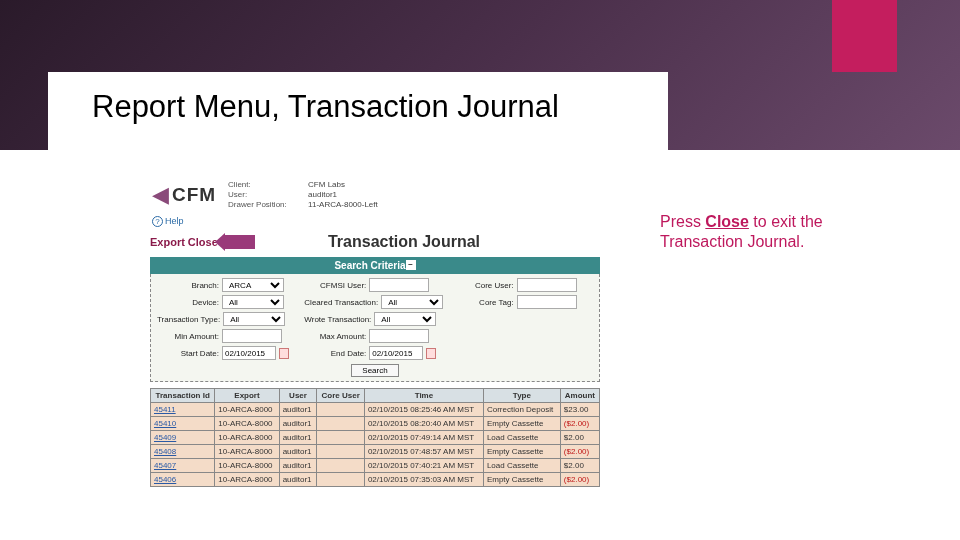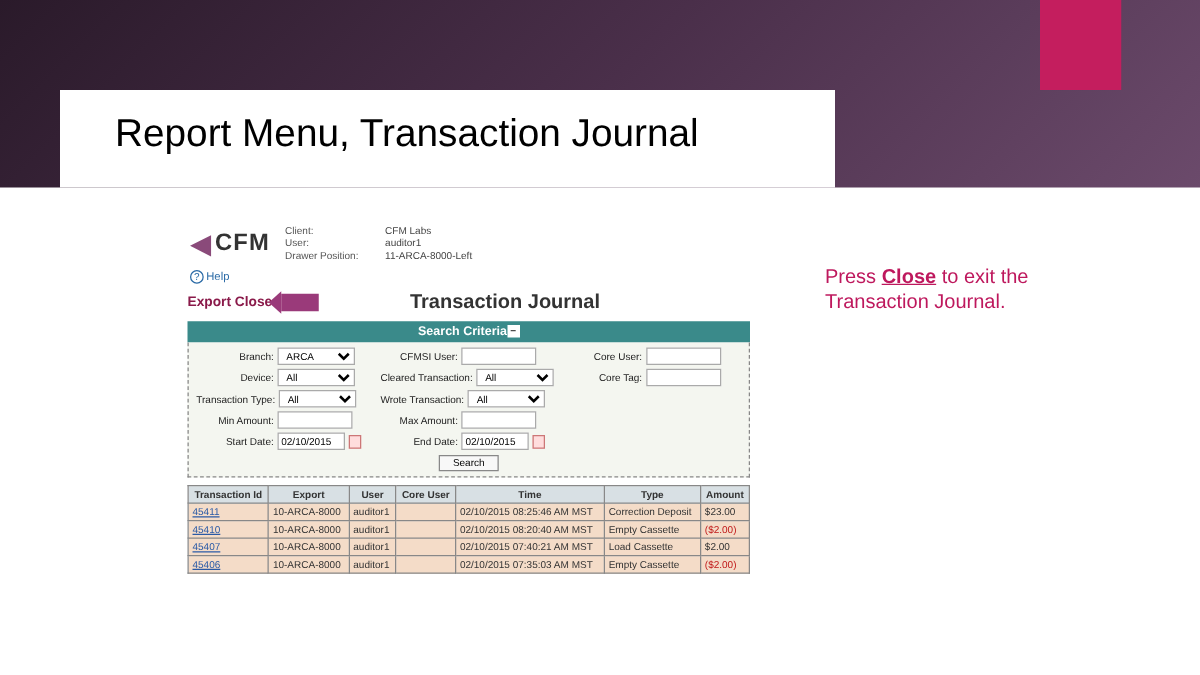--- a/index.html
+++ b/index.html
@@ -250,20 +250,38 @@
         <tr>
           <td class="link">45410</td>
           <td>10-ARCA-8000</td>
           <td>auditor1</td>
           <td></td>
           <td>02/10/2015 08:20:40 AM MST</td>
           <td>Empty Cassette</td>
           <td class="neg">($2.00)</td>
         </tr>
         <tr>
+          <td class="link">45409</td>
+          <td>10-ARCA-8000</td>
+          <td>auditor1</td>
+          <td></td>
+          <td>02/10/2015 07:49:14 AM MST</td>
+          <td>Load Cassette</td>
+          <td>$2.00</td>
+        </tr>
+        <tr>
+          <td class="link">45408</td>
+          <td>10-ARCA-8000</td>
+          <td>auditor1</td>
+          <td></td>
+          <td>02/10/2015 07:48:57 AM MST</td>
+          <td>Empty Cassette</td>
+          <td class="neg">($2.00)</td>
+        </tr>
+        <tr>
           <td class="link">45407</td>
           <td>10-ARCA-8000</td>
           <td>auditor1</td>
           <td></td>
           <td>02/10/2015 07:40:21 AM MST</td>
           <td>Load Cassette</td>
           <td>$2.00</td>
         </tr>
         <tr>
           <td class="link">45406</td>

